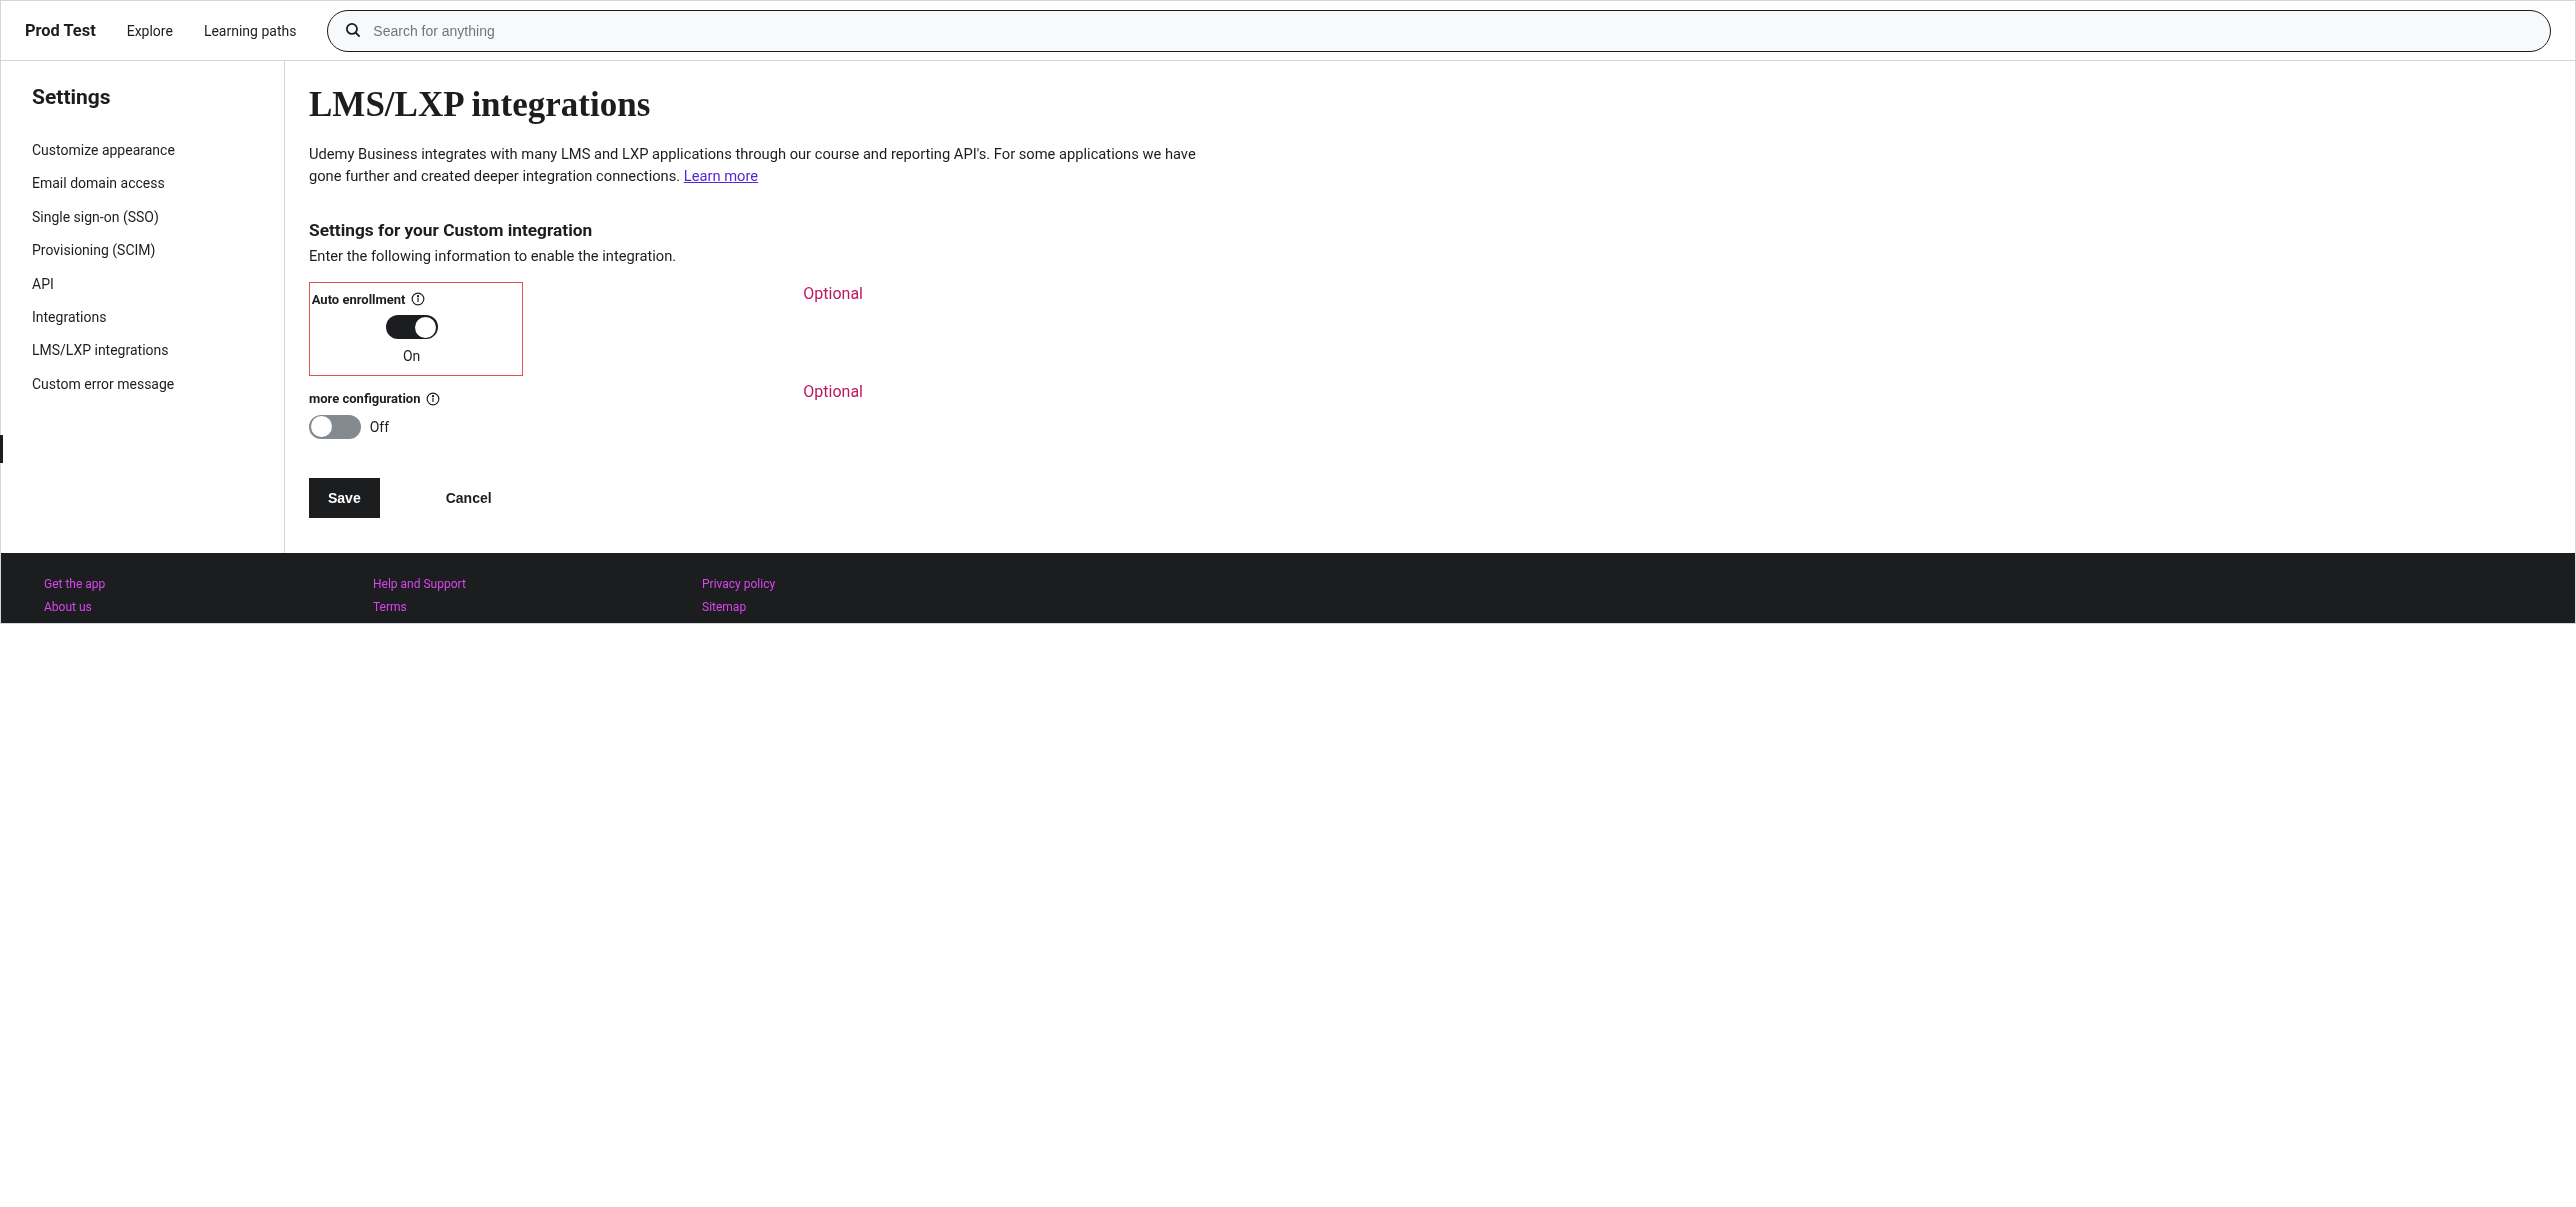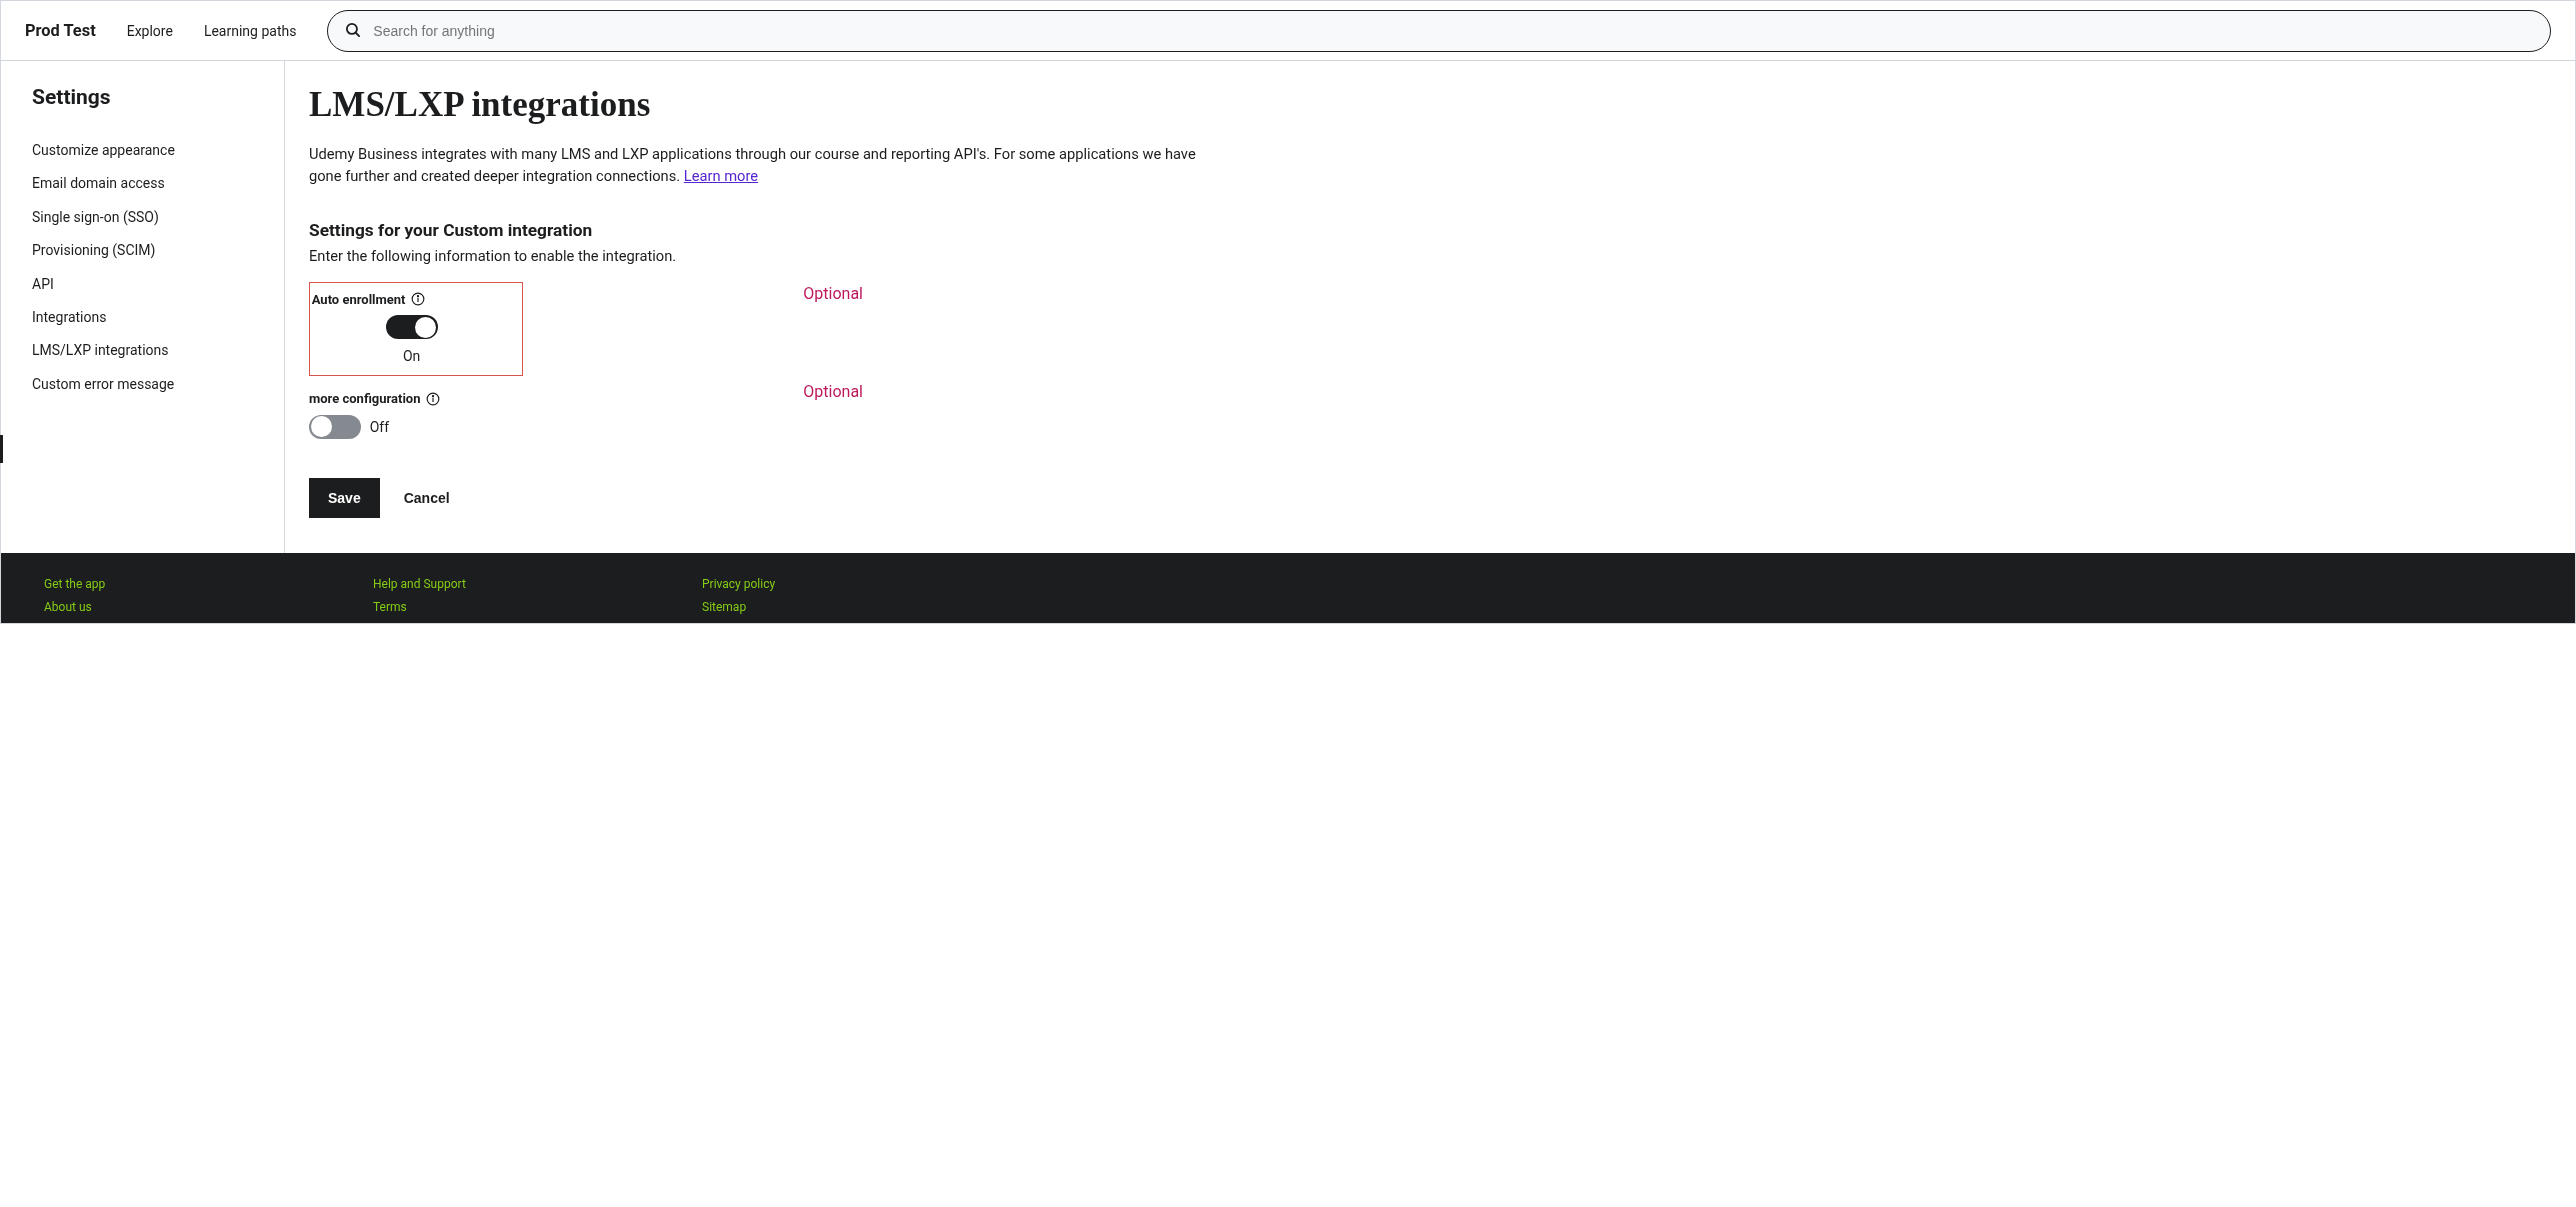--- a/index.html
+++ b/index.html
@@ -191,37 +191,38 @@
     border: none;
     cursor: pointer;
   }
   .btn-cancel {
     background: transparent;
     border: none;
     font-weight: 700;
     font-size: 14px;
     cursor: pointer;
     color: #1c1d1f;
+    margin-left: 42px;
   }
   
   .footer {
     background: #1c1d1f;
     color: #fff;
     padding: 24px 43px 8.7px 43px;
     display: flex;
     gap: 156px;
   }
   .footer-col {
     display: flex;
     flex-direction: column;
     gap: 8.7px;
     width: 173px;
   }
   .footer-link {
-    color: #84cc16;
+    color: #d946ef;
     font-size: 12px;
     cursor: pointer;
   }
 </style>
 </head>
 <body>
 
 <div class="frame">
 
   <div class="header">

